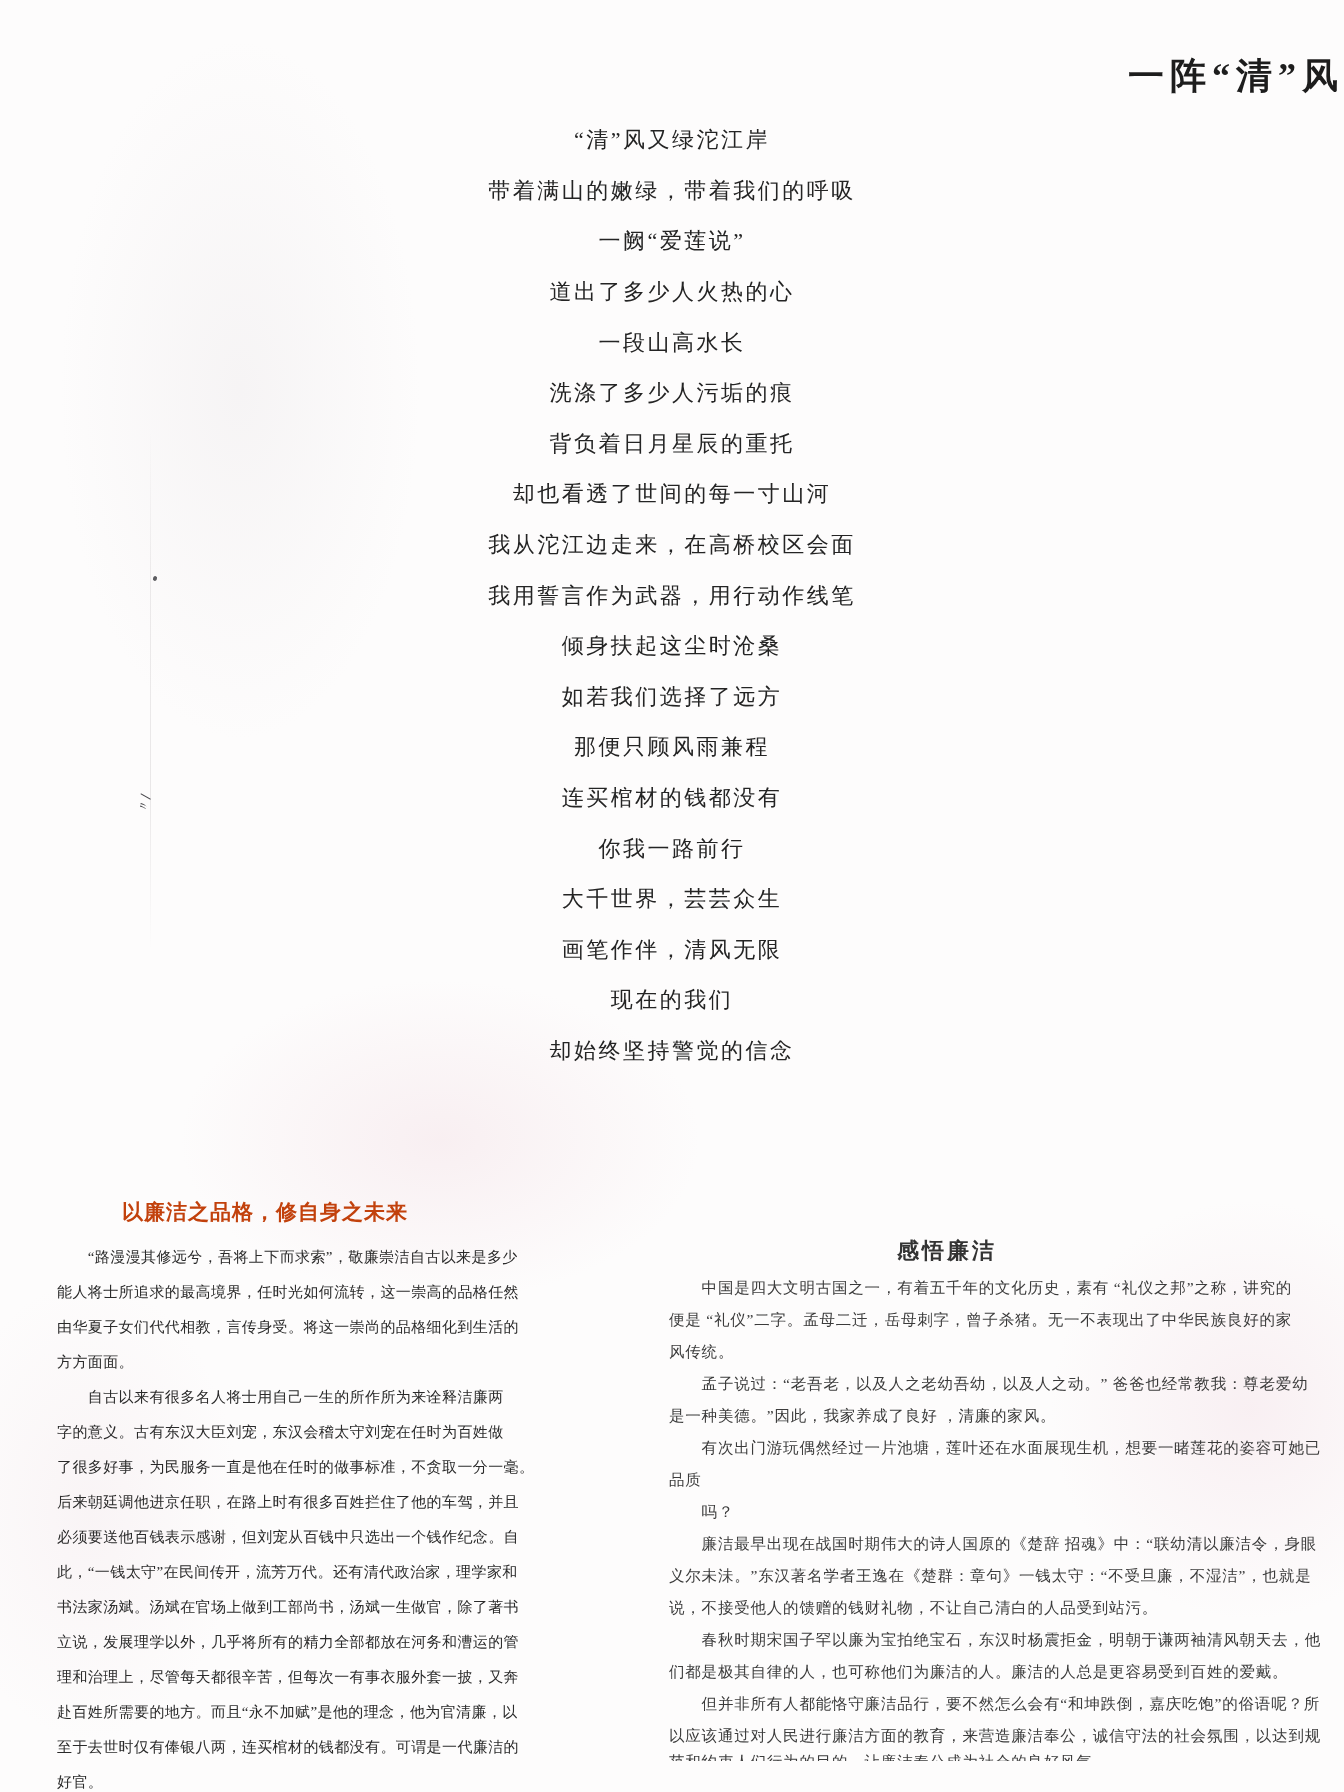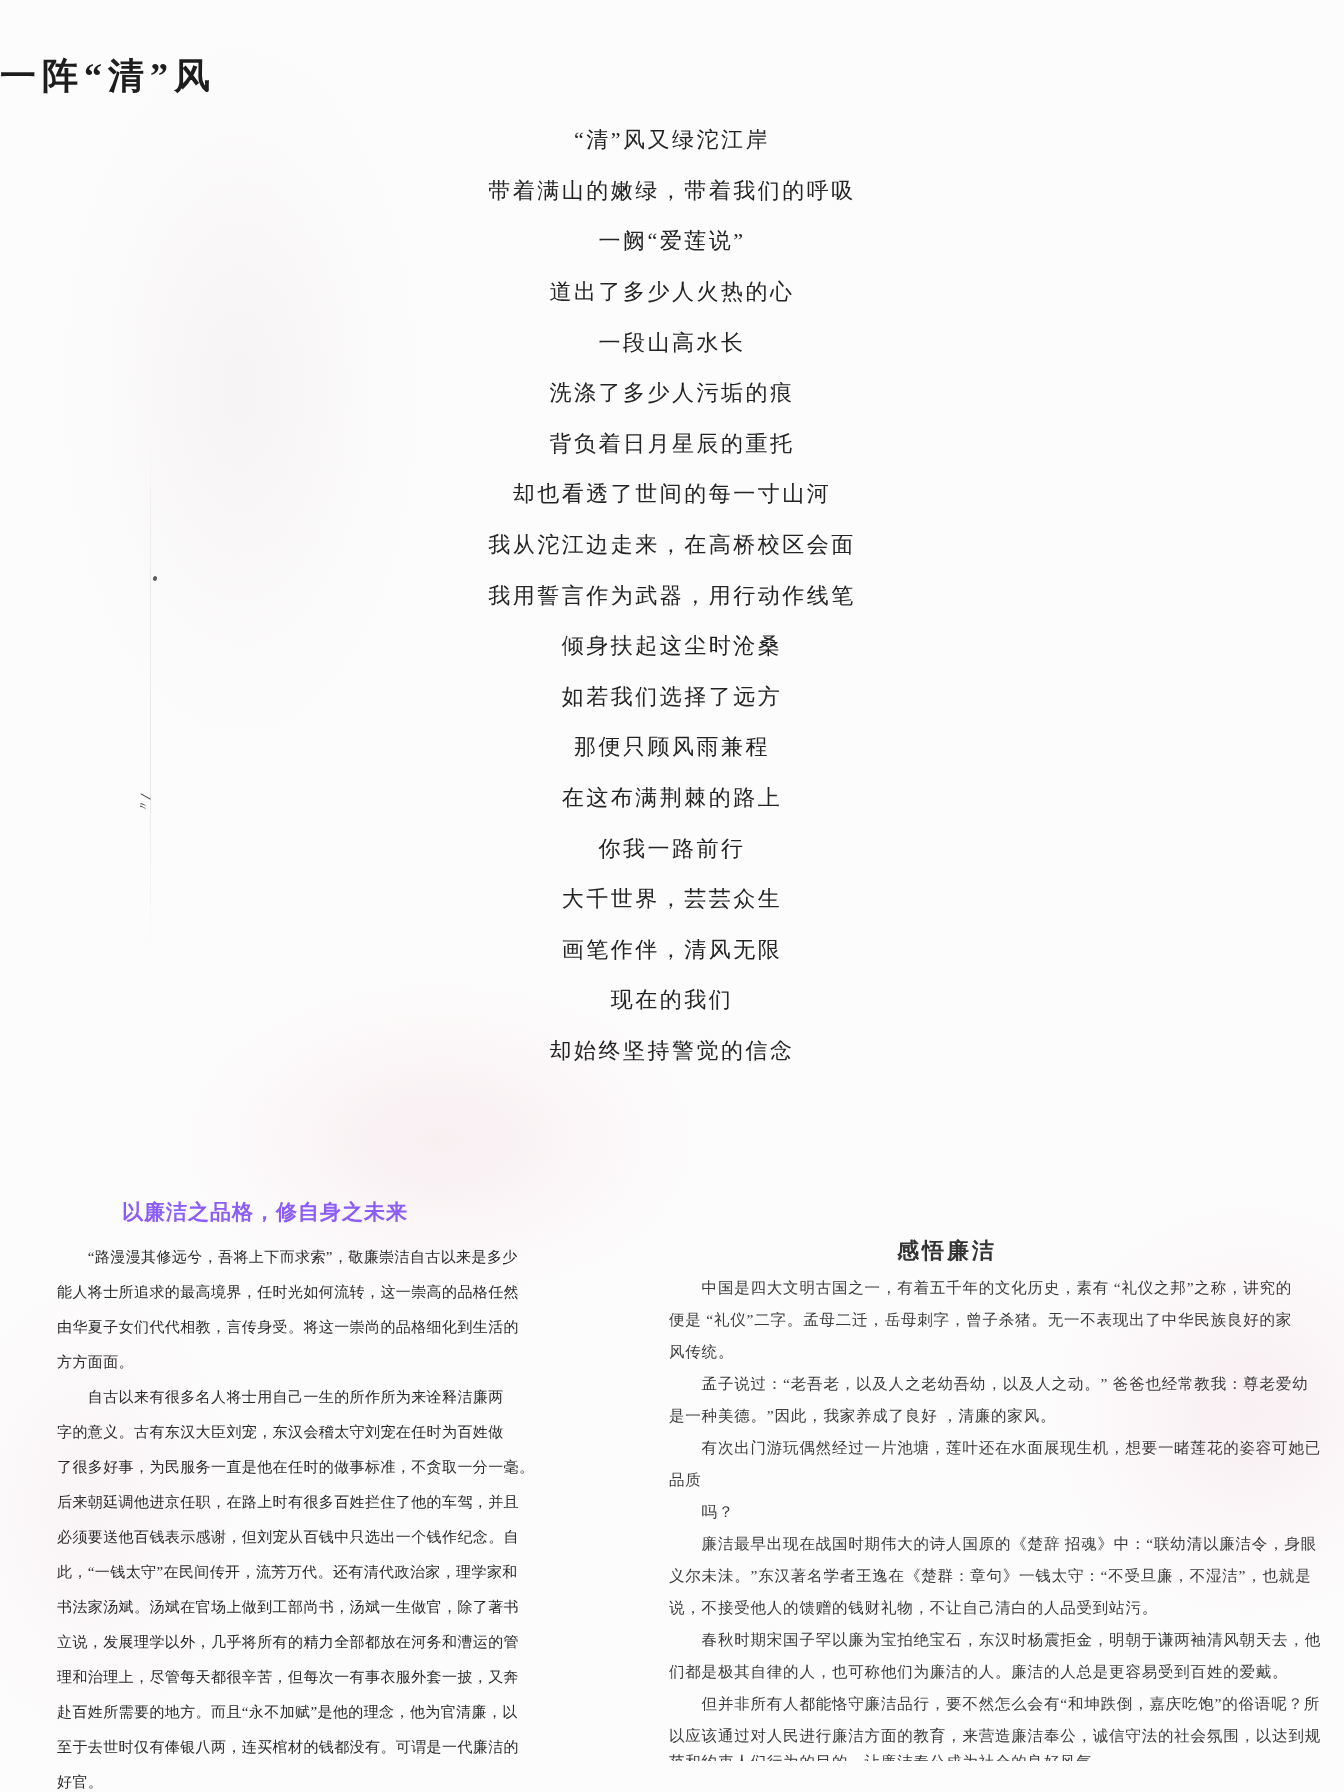--- a/index.html
+++ b/index.html
@@ -20,36 +20,36 @@
     background:radial-gradient(closest-side,rgba(225,220,223,0.25),rgba(225,220,223,0));}
   .crease{position:absolute;left:150px;top:430px;width:1px;height:520px;
     background:linear-gradient(to bottom,rgba(0,0,0,0),rgba(90,80,85,0.10) 30%,rgba(90,80,85,0.12) 70%,rgba(0,0,0,0));}
   .pencil-dot{position:absolute;left:153px;top:576px;width:4px;height:5px;border-radius:50%;
     background:rgba(40,40,45,0.75);transform:rotate(20deg);}
   .pencil-scribble{position:absolute;left:143px;top:782px;width:26px;height:40px;
     color:rgba(35,35,40,0.85);font-size:13px;letter-spacing:1px;
     transform:rotate(-78deg);font-family:"DejaVu Sans",sans-serif;}
 
   
-  .poem{position:absolute;left:0;top:52px;width:1344px;text-align:left;color:#232323;}
+  .poem{position:absolute;left:0;top:52px;width:1344px;text-align:right;color:#232323;}
   .poem-title{
     font-family:"Liberation Serif","DejaVu Serif",serif;
     font-size:36px;font-weight:700;letter-spacing:6px;color:#1d1d1d;
   }
   .poem-body{margin-top:14px;}
   .poem-line{
     height:50.6px;display:flex;align-items:center;justify-content:center;
     font-family:"Liberation Serif","DejaVu Serif",serif;
     font-size:22px;letter-spacing:2.5px;color:#242424;white-space:pre;
   }
 
   
   .left-essay{position:absolute;left:57px;top:1198px;width:416px;color:#262626;}
   .left-essay-title{
-    text-align:center;font-size:21px;font-weight:700;letter-spacing:1px;color:#8b5cf6;
+    text-align:center;font-size:21px;font-weight:700;letter-spacing:1px;color:#c2410c;
     margin-bottom:14px;
   }
   .left-essay .essay-line{
     height:35px;display:flex;align-items:center;
     font-size:15px;letter-spacing:0.4px;white-space:pre;color:#2a2a2a;
     font-weight:500;
     font-family:Liberation Serif, serif;
   }
 
   
@@ -91,21 +91,21 @@
       <div class="poem-line">道出了多少人火热的心</div>
       <div class="poem-line">一段山高水长</div>
       <div class="poem-line">洗涤了多少人污垢的痕</div>
       <div class="poem-line">背负着日月星辰的重托</div>
       <div class="poem-line">却也看透了世间的每一寸山河</div>
       <div class="poem-line">我从沱江边走来，在高桥校区会面</div>
       <div class="poem-line">我用誓言作为武器，用行动作线笔</div>
       <div class="poem-line">倾身扶起这尘时沧桑</div>
       <div class="poem-line">如若我们选择了远方</div>
       <div class="poem-line">那便只顾风雨兼程</div>
-      <div class="poem-line">在这布满荆棘的路上</div>
+      <div class="poem-line">连买棺材的钱都没有</div>
       <div class="poem-line">你我一路前行</div>
       <div class="poem-line">大千世界，芸芸众生</div>
       <div class="poem-line">画笔作伴，清风无限</div>
       <div class="poem-line">现在的我们</div>
       <div class="poem-line">却始终坚持警觉的信念</div>
     </div>
 </div>
 
 <div class="left-essay">
   <div class="left-essay-title">以廉洁之品格，修自身之未来</div>

